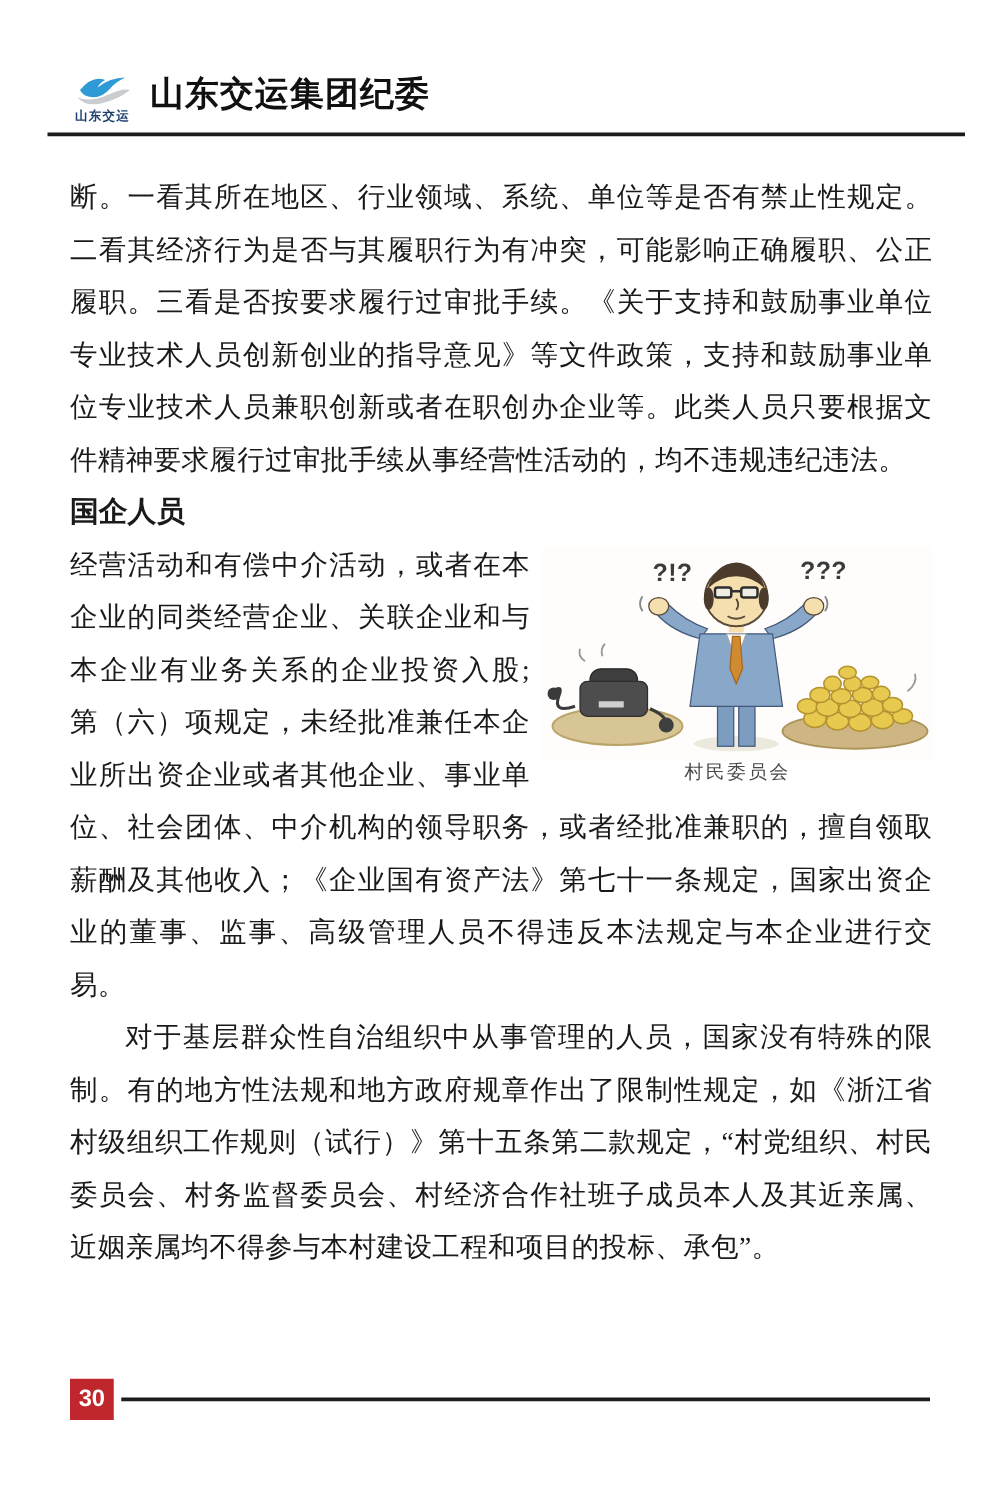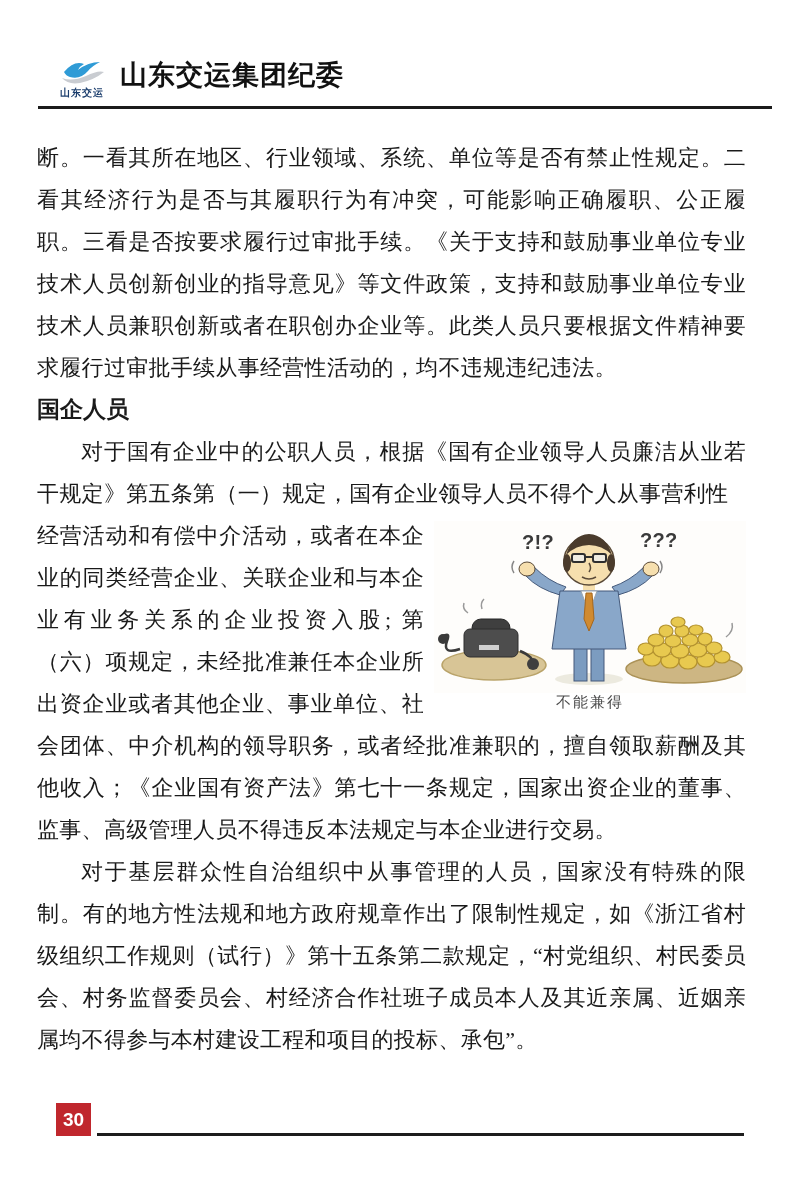--- a/index.html
+++ b/index.html
@@ -25,21 +25,21 @@
   .header-title {
     font-family: "Liberation Sans", sans-serif;
     font-size: 27px; font-weight: bold; color: #111;
     margin: 0 0 6px 10px; letter-spacing: 1px;
   }
   .header-rule {
     margin: 6px 28px 0 38px; height: 3px; background: #1b1b1b;
   }
 
   
-  .main { padding: 28px 54px 0 37px; }
+  .main { padding: 28px 54px 0 56px; }
   .body-text {
     font-size: 22px; line-height: 42px;
     text-align: justify; letter-spacing: 0.3px;
     margin: 0;
   }
   .indent { text-indent: 2em; }
   .section-heading {
     font-size: 23px; line-height: 42px; font-weight: bold;
     margin: 0; clear: both;
   }
@@ -53,21 +53,21 @@
   }
   .illustration svg { display: block; background: #fefdfb; }
   .illustration figcaption {
     font-size: 15px; line-height: 18px; color: #4a4a4a;
     letter-spacing: 2px; margin-top: 0;
   }
 
   
   .footer {
     position: absolute; top: 1103px; left: 56px; right: 30px;
-    display: flex; align-items: flex-end;
+    display: flex; align-items: center;
   }
   .page-num {
     width: 35px; height: 33px; background: #c0272d; color: #fff;
     font-family: "Liberation Sans", sans-serif;
     font-size: 19px; font-weight: bold;
     display: flex; align-items: center; justify-content: center;
     flex: 0 0 auto;
   }
   .footer-rule { flex: 1; height: 3px; background: #1d1d1d; margin: 0 26px 0 6px; }
 </style>
@@ -88,21 +88,20 @@
     </div>
     <h1 class="header-title">山东交运集团纪委</h1>
   </header>
   <div class="header-rule"></div>
 
   <main class="main">
     <p class="body-text">断。一看其所在地区、行业领域、系统、单位等是否有禁止性规定。二看其经济行为是否与其履职行为有冲突，可能影响正确履职、公正履职。三看是否按要求履行过审批手续。《关于支持和鼓励事业单位专业技术人员创新创业的指导意见》等文件政策，支持和鼓励事业单位专业技术人员兼职创新或者在职创办企业等。此类人员只要根据文件精神要求履行过审批手续从事经营性活动的，均不违规违纪违法。</p>
 
     <h2 class="section-heading">国企人员</h2>
 
-    <p class="body-text indent">对于国有企业中的公职人员，根据《国有企业领导人员廉洁从业若干规定》第五条第（一）规定，国有企业领导人员不得个人从事营利性</p>
 
     <div class="wrap-block body-text">
       <figure class="illustration">
         <svg width="312" height="172" viewBox="0 0 312 172">
 
           <ellipse cx="155" cy="158" rx="34" ry="6" fill="#eceadf"></ellipse>
 
           <g>
             <ellipse cx="60" cy="144" rx="52" ry="15" fill="#d8c596" stroke="#b9a369" stroke-width="1.5"></ellipse>
             <path d="M26,128 Q8,134 13,120 Q17,110 8,116" fill="none" stroke="#3a3a3a" stroke-width="2.5"></path>
@@ -165,21 +164,21 @@
             <ellipse cx="177" cy="42" rx="4" ry="9" fill="#4a3b2c"></ellipse>
 
             <rect x="138" y="33" width="13" height="8" rx="2" fill="#efece2" stroke="#2e2e2e" stroke-width="2"></rect>
             <rect x="159" y="33" width="13" height="8" rx="2" fill="#efece2" stroke="#2e2e2e" stroke-width="2"></rect>
             <line x1="151" y1="36" x2="159" y2="36" stroke="#2e2e2e" stroke-width="2"></line>
 
             <path d="M155,42 q3,5 0,9" fill="none" stroke="#5a4a38" stroke-width="1.5"></path>
             <path d="M148,56 q7,4 14,0" fill="none" stroke="#5a4a38" stroke-width="1.5"></path>
           </g>
         </svg>
-        <figcaption>不能兼得</figcaption>
+        <figcaption>村民委员会</figcaption>
       </figure>
       <span>经营活动和有偿中介活动，或者在本企业的同类经营企业、关联企业和与本企业有业务关系的企业投资入股; 第（六）项规定，未经批准兼任本企业所出资企业或者其他企业、事业单位、社会团体、中介机构的领导职务，或者经批准兼职的，擅自领取薪酬及其他收入；《企业国有资产法》第七十一条规定，国家出资企业的董事、监事、高级管理人员不得违反本法规定与本企业进行交易。</span>
     </div>
 
 
     <p class="body-text indent">对于基层群众性自治组织中从事管理的人员，国家没有特殊的限制。有的地方性法规和地方政府规章作出了限制性规定，如《浙江省村级组织工作规则（试行）》第十五条第二款规定，“村党组织、村民委员会、村务监督委员会、村经济合作社班子成员本人及其近亲属、近姻亲属均不得参与本村建设工程和项目的投标、承包”。</p>
   </main>
 
   <footer class="footer">
     <span class="page-num">30</span>

